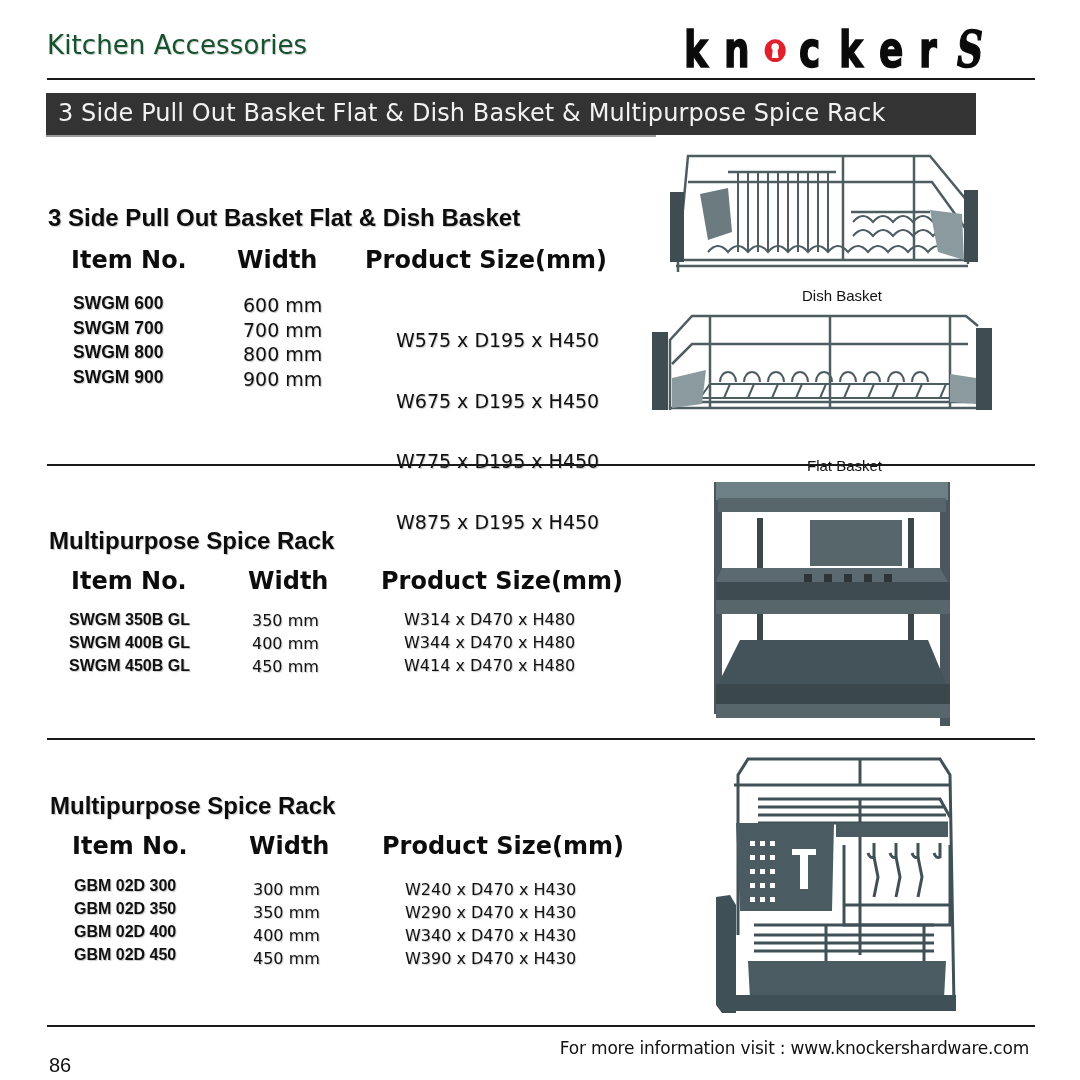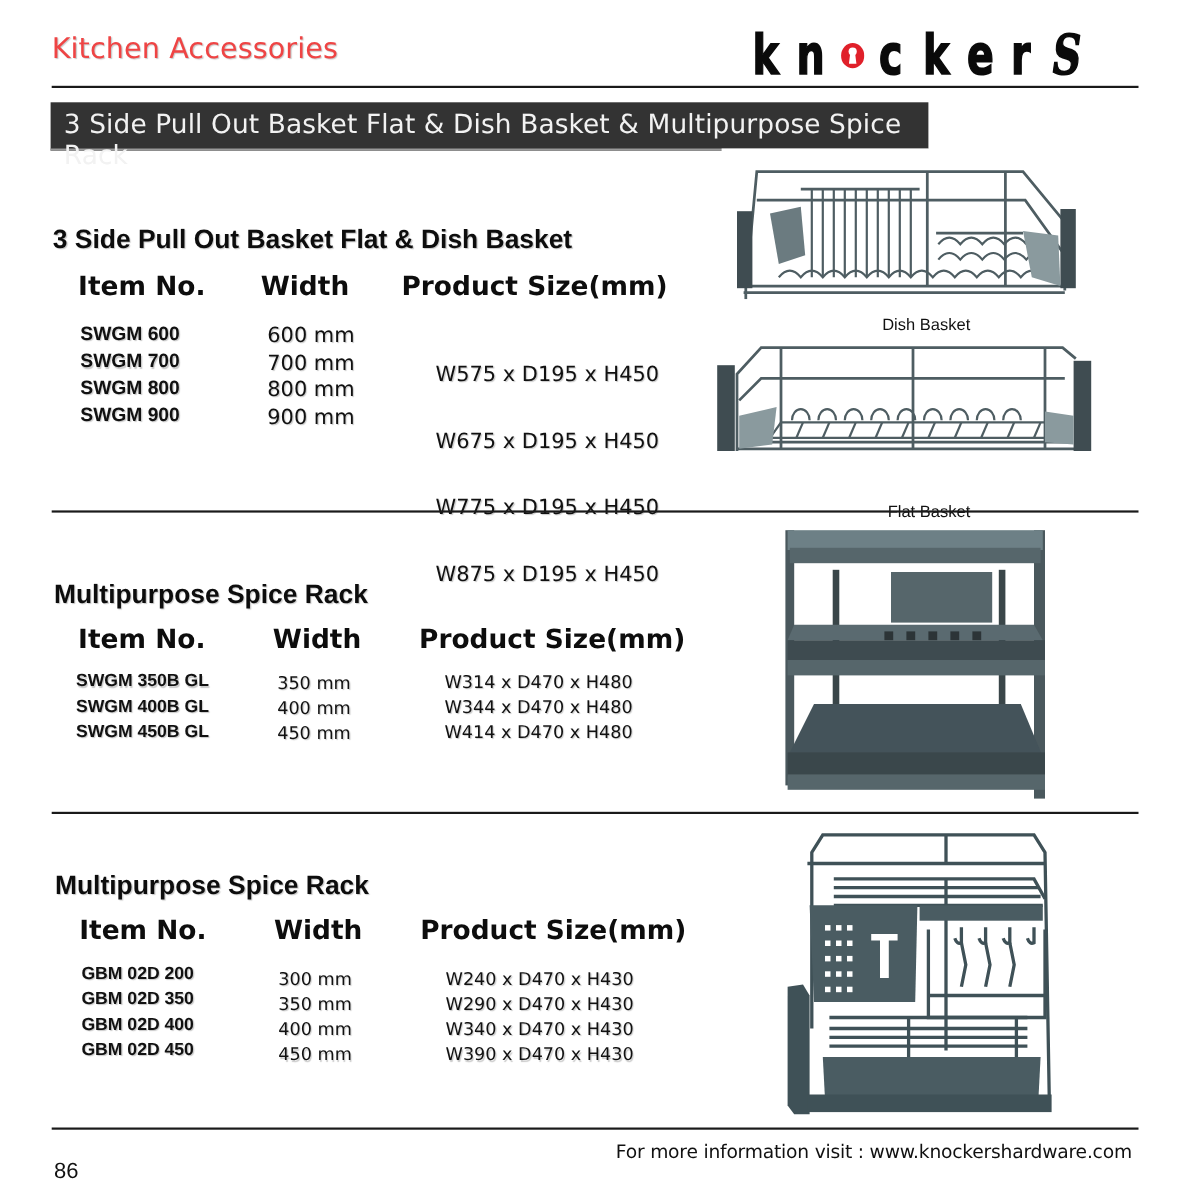--- a/index.html
+++ b/index.html
@@ -4,39 +4,39 @@
   <style>
     * { margin: 0; padding: 0; box-sizing: border-box; }
     html, body { width: 1080px; height: 1080px; background: #ffffff; overflow: hidden; }
     body { position: relative; font-family: "Liberation Sans", "DejaVu Sans", sans-serif; color: #111; }
 
     .shadow-text { text-shadow: 1px 1px 1px rgba(0,0,0,0.22); }
 
     
     .page-title {
       position: absolute; left: 47px; top: 30px;
-      font-family: "DejaVu Sans", sans-serif; font-size: 26px; font-weight: 400; color: #ef4444;
+      font-family: "DejaVu Sans", sans-serif; font-size: 26px; font-weight: 400; color: #14532d;
       letter-spacing: 0.1px;
     }
     .logo {
       position: absolute; left: 684px; top: 20px; height: 52px; width: 300px;
       display: flex; align-items: flex-end; gap: 13px;
     }
     .logo .ch {
       font-family: "DejaVu Sans", sans-serif; font-weight: 900; font-size: 50px; line-height: 44px;
       color: #0a0a0a; transform: scaleX(0.72); transform-origin: left bottom; display: inline-block; width: 27px;
       -webkit-text-stroke: 1.5px #0a0a0a;
     }
     .logo .keyhole { width: 36px; height: 40px; margin-bottom: 2px; }
     .logo .ch-s { font-style: italic; font-family: "DejaVu Serif", serif; }
 
     .rule { position: absolute; left: 47px; width: 988px; height: 2px; background: #1a1a1a; }
 
     .banner {
-      position: absolute; left: 46px; top: 93px; width: 798px; height: 44px;
+      position: absolute; left: 46px; top: 93px; width: 930px; height: 44px;
       background: #333333; border-bottom: 2px solid #9a9a9a;
     }
     .banner-notch { position: absolute; left: 656px; top: 135px; width: 338px; height: 4px; background: #ffffff; }
     .banner-text {
       position: absolute; left: 12px; top: 6px;
       font-family: "DejaVu Sans", sans-serif; font-size: 24px; color: #f2f2f2; letter-spacing: 0.1px;
     }
 
     
     .section-title {
@@ -230,21 +230,21 @@
 </svg>
 
 <div class="rule" style="top:738px;"></div>
 
 <div class="section-title shadow-text" style="left:50px; top:792px;">Multipurpose Spice Rack</div>
 <div class="col-head" style="left:72px; top:832px;">Item No.</div>
 <div class="col-head" style="left:249px; top:832px;">Width</div>
 <div class="col-head" style="left:382px; top:832px;">Product Size(mm)</div>
 
 <div class="row-list items shadow-text" style="left:74px; top:874px;">
-  <div class="r" style="line-height:23px; font-size:16px;">GBM 02D 200</div>
+  <div class="r" style="line-height:23px; font-size:16px;">GBM 02D 300</div>
   <div class="r" style="line-height:23px; font-size:16px;">GBM 02D 350</div>
   <div class="r" style="line-height:23px; font-size:16px;">GBM 02D 400</div>
   <div class="r" style="line-height:23px; font-size:16px;">GBM 02D 450</div>
 </div>
 <div class="row-list widths shadow-text" style="left:253px; top:878px;">
   <div class="r" style="line-height:23px; font-size:16px;">300 mm</div>
   <div class="r" style="line-height:23px; font-size:16px;">350 mm</div>
   <div class="r" style="line-height:23px; font-size:16px;">400 mm</div>
   <div class="r" style="line-height:23px; font-size:16px;">450 mm</div>
 </div>

